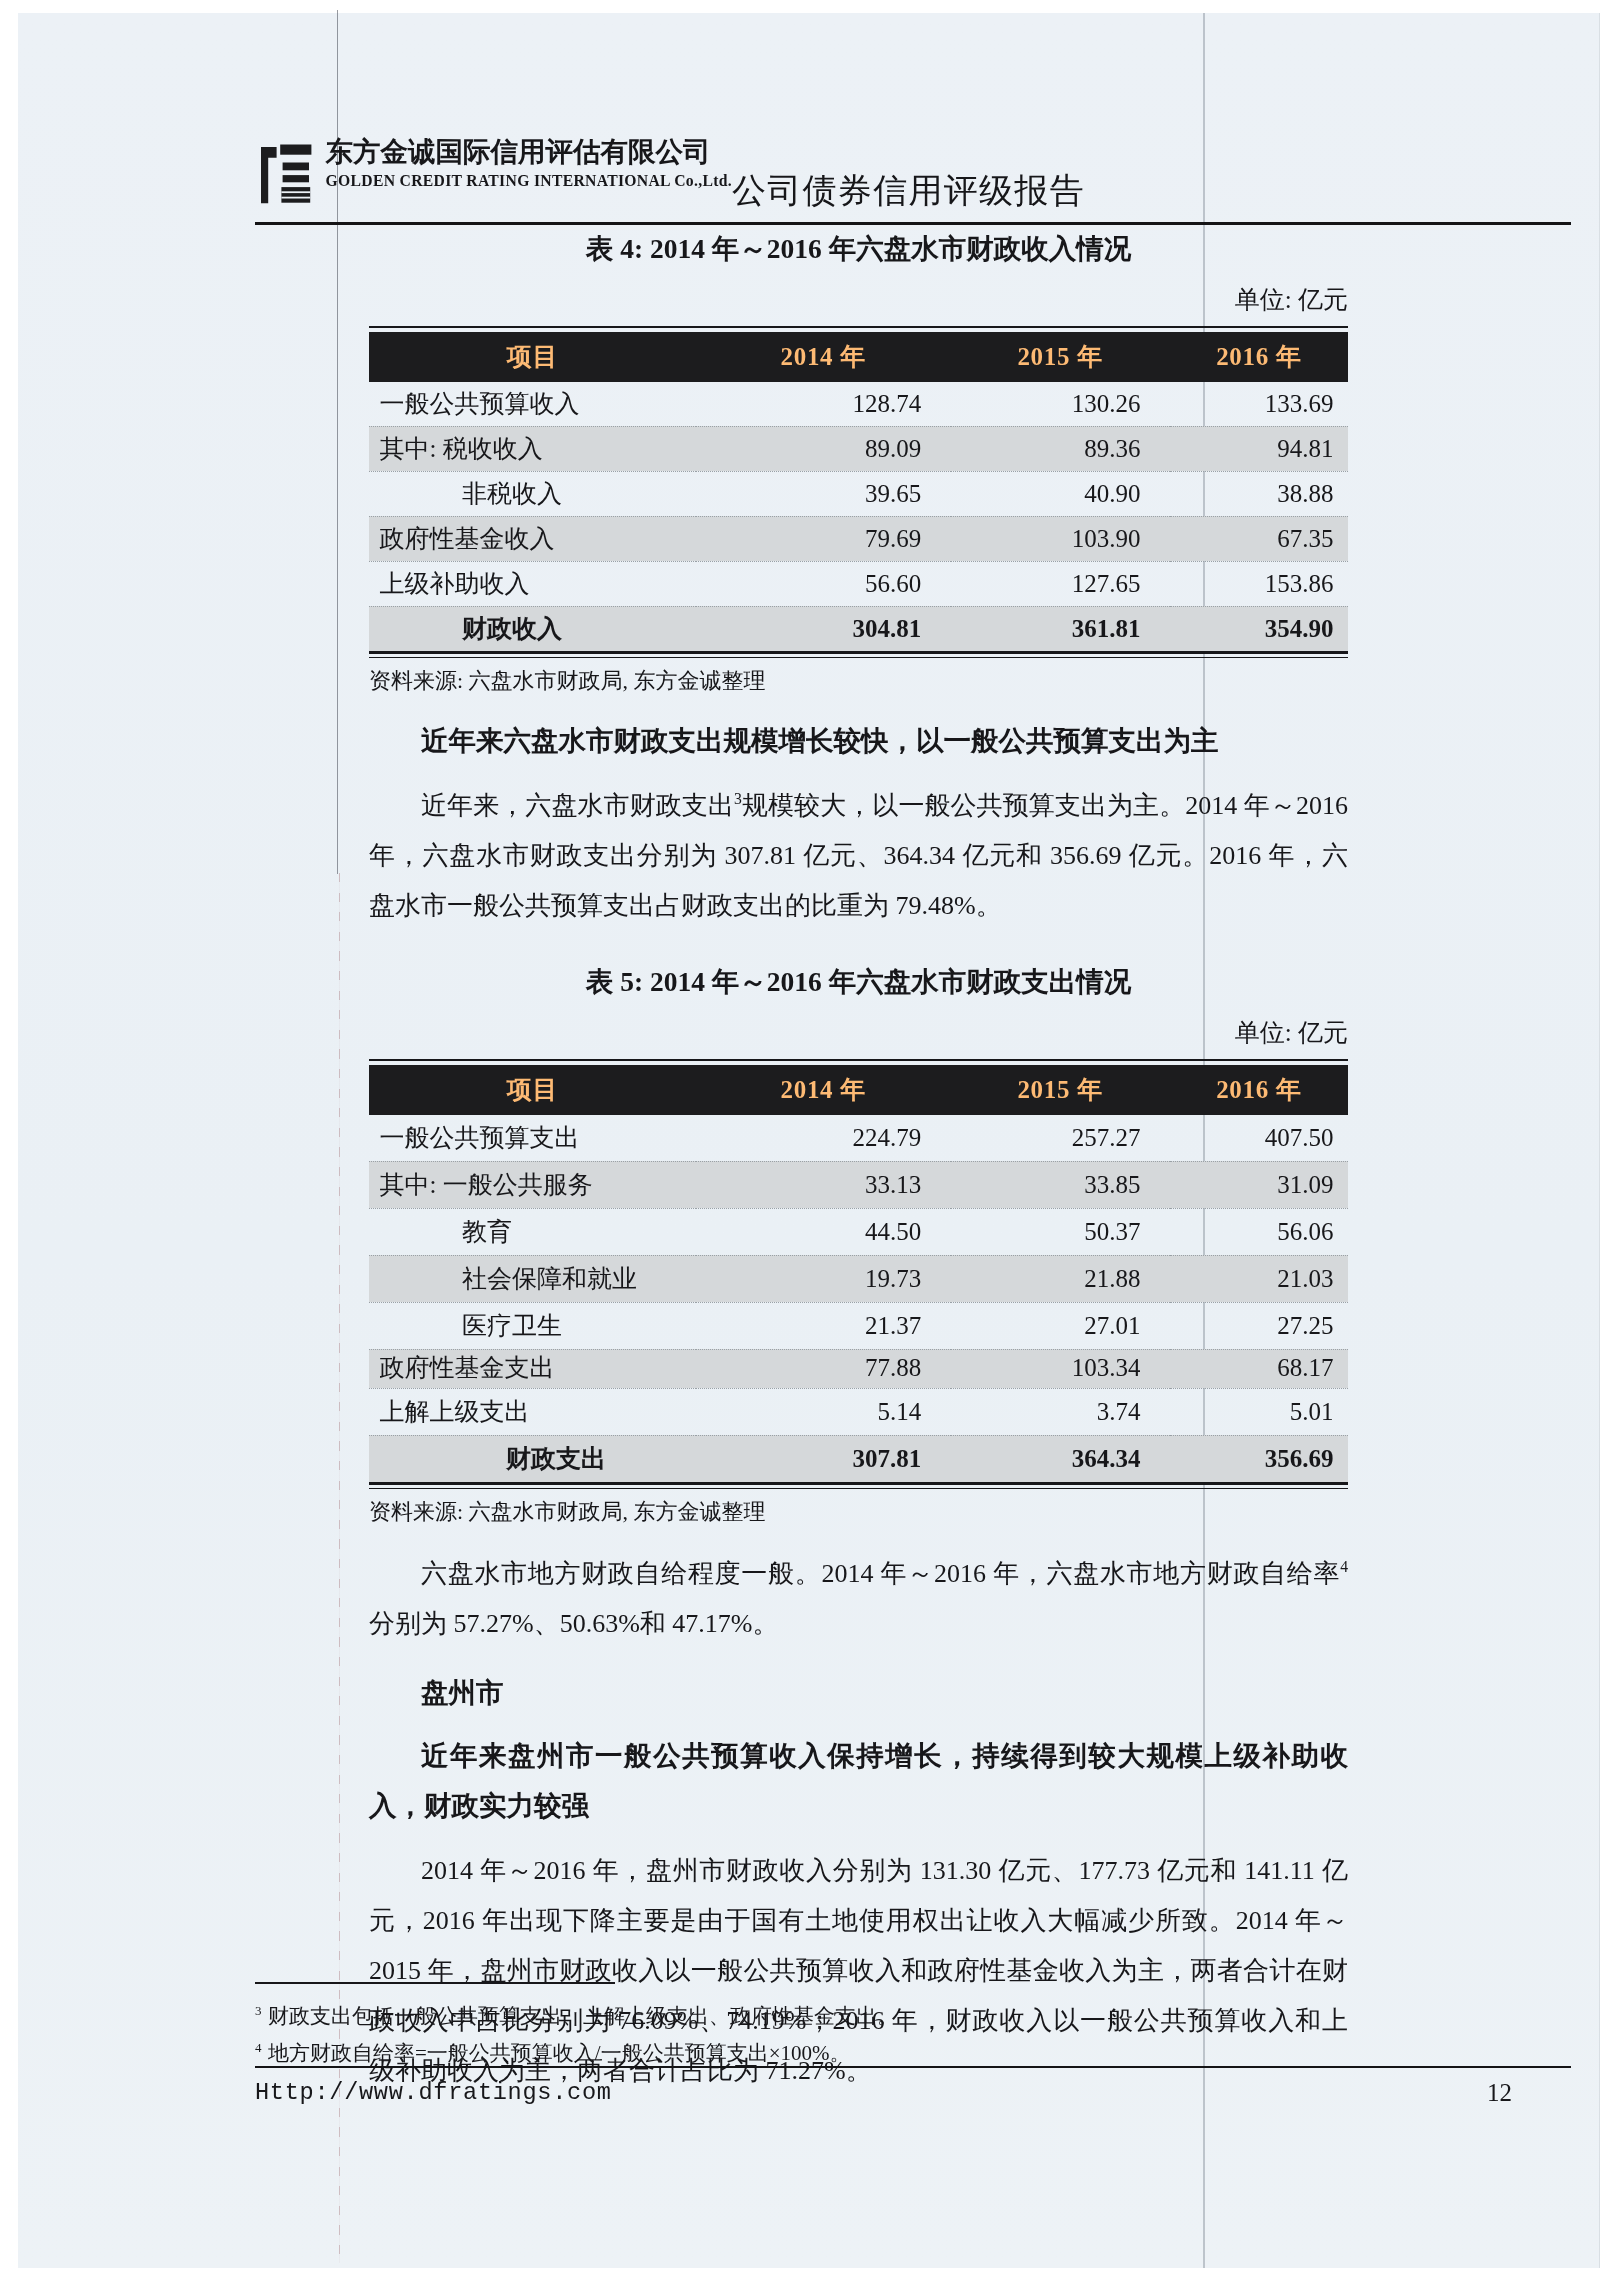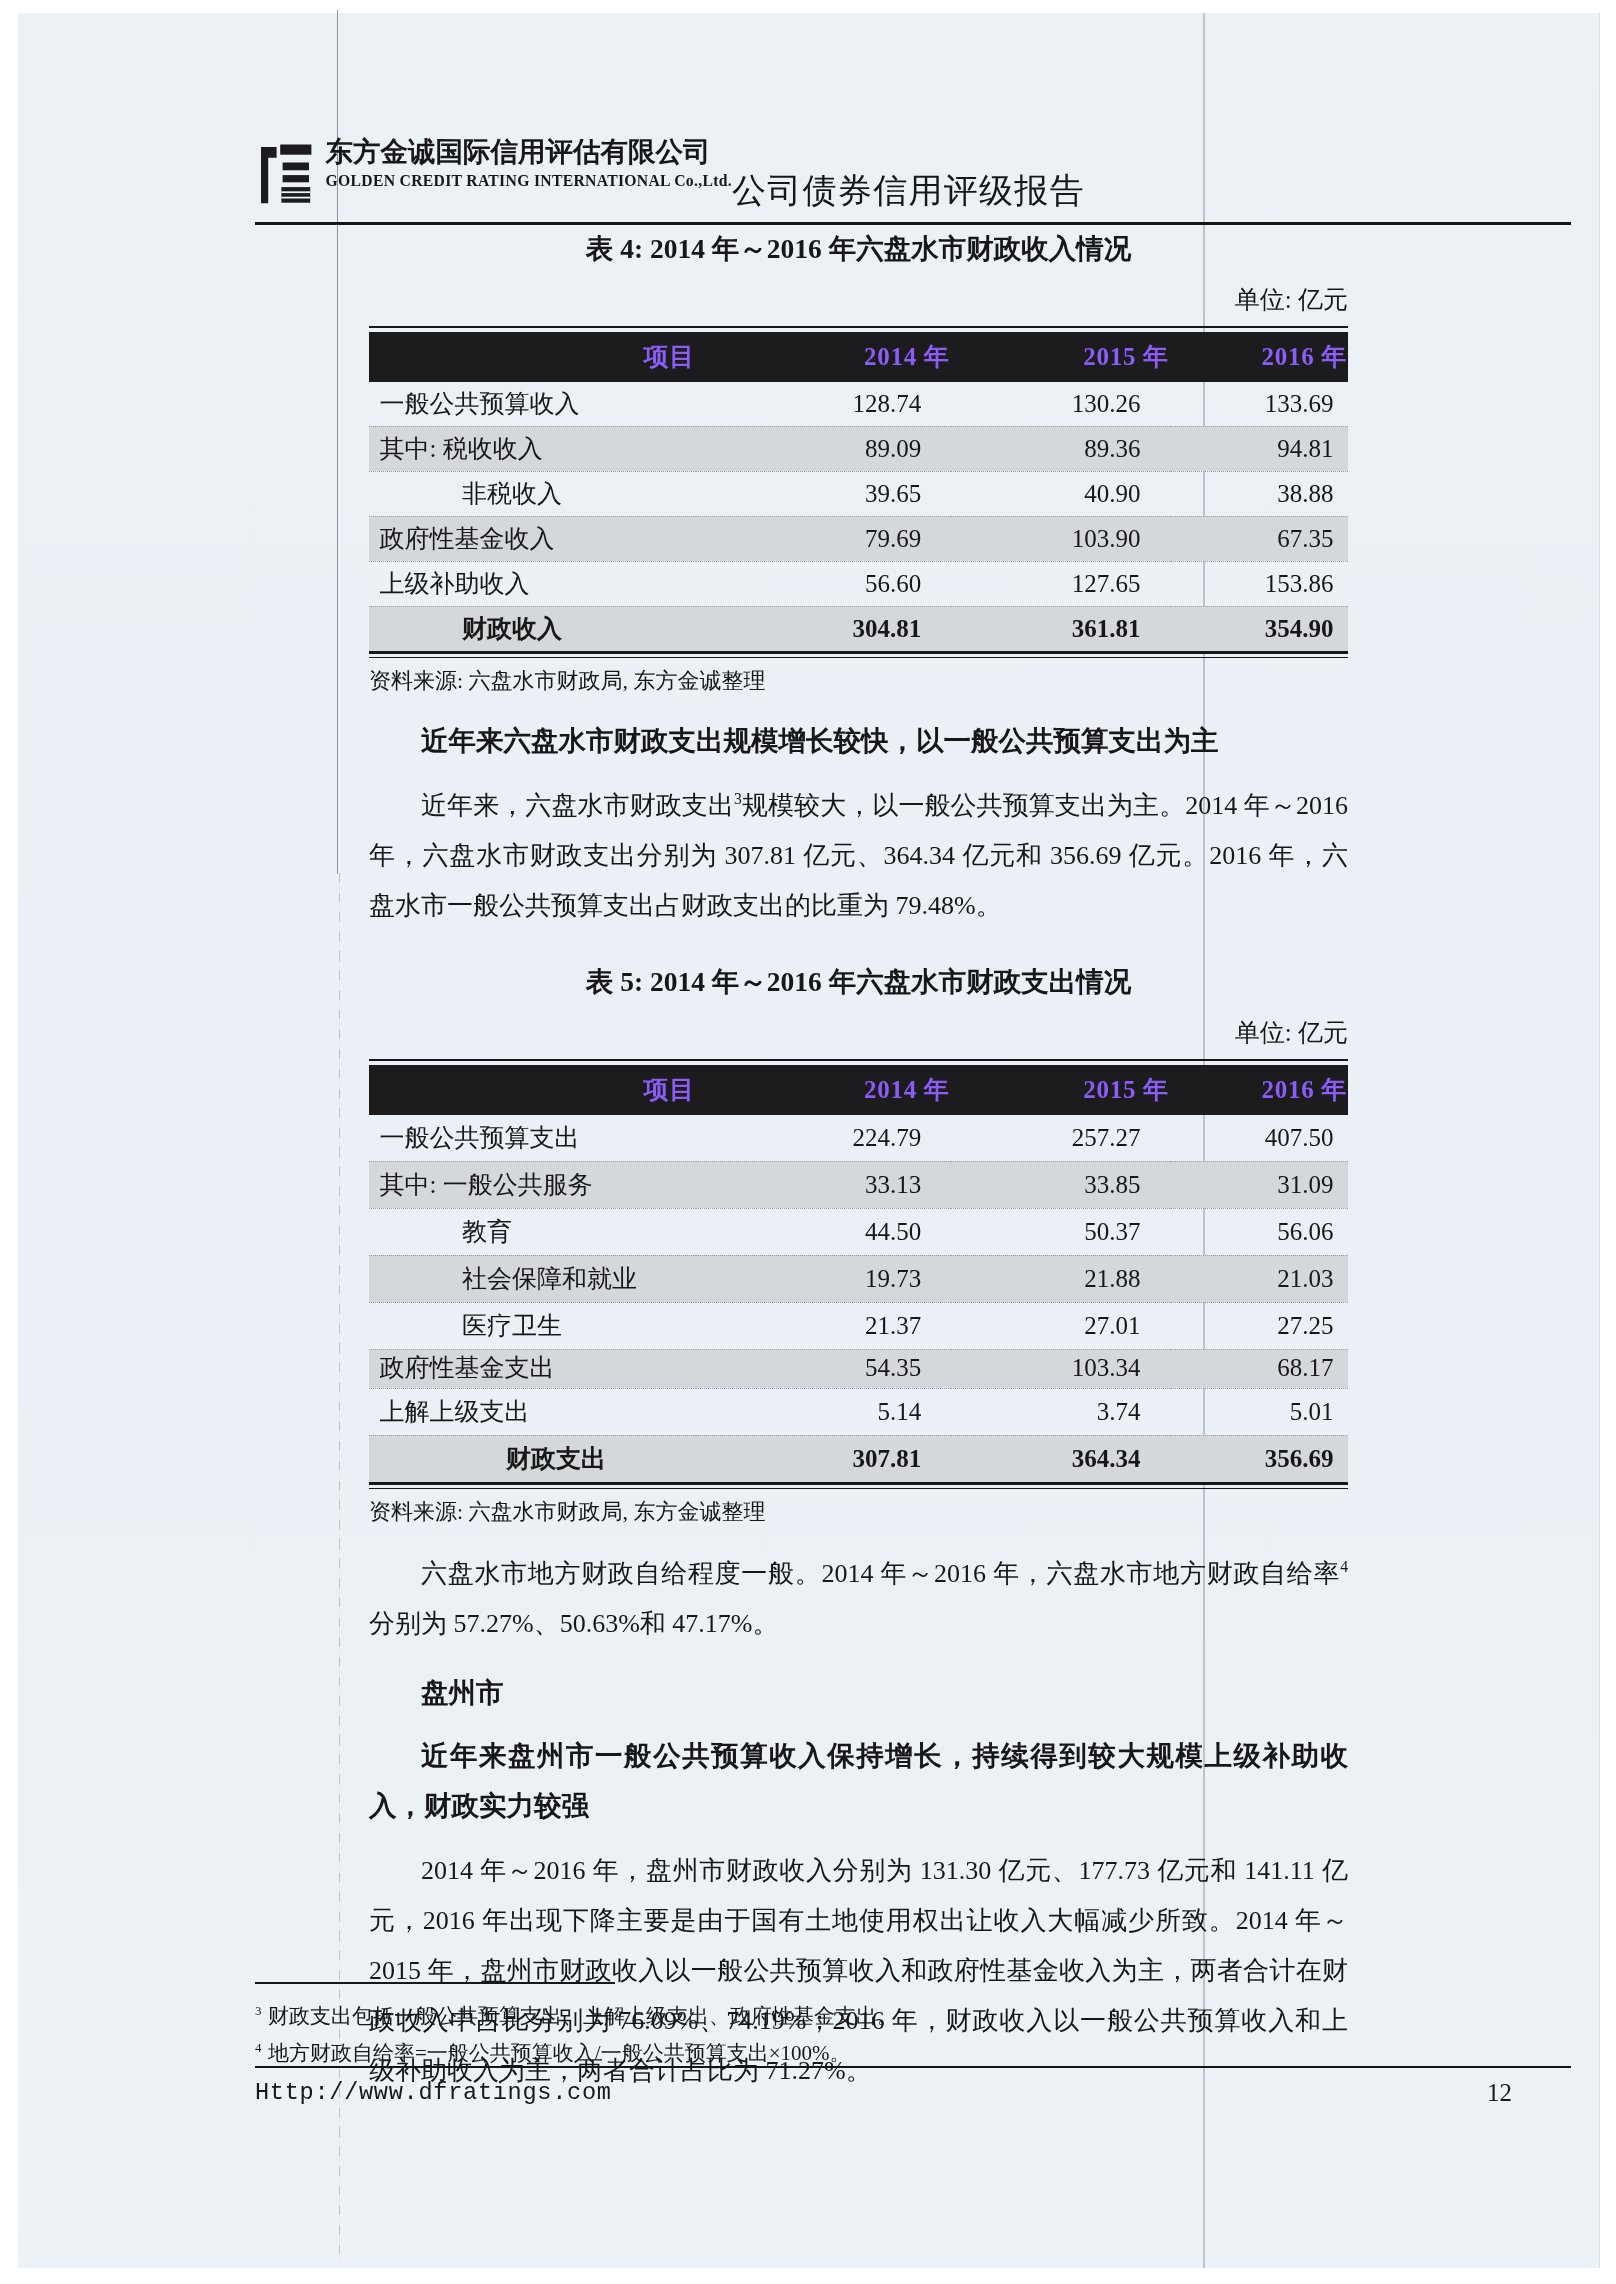--- a/index.html
+++ b/index.html
@@ -26,21 +26,21 @@
   .header-rule{height:3.3px;background:#141416;margin-top:6.5px;}
   
   .main-col{margin-left:114px;width:979px;}
   .tbl-title{text-align:center;font-weight:bold;font-size:27.5px;margin-top:6.5px;}
   .tbl-unit{text-align:right;font-size:25px;margin-top:15.7px;}
   .tbl-wrap{margin-top:10.5px;border-top:2.6px solid #17171a;padding-top:3.3px;
             border-bottom:1.3px solid #17171a;padding-bottom:3.3px;}
   table{width:100%;border-collapse:collapse;border-bottom:3.3px solid #17171a;
         font-size:25px;table-layout:fixed;}
   col.c-label{width:33.4%;} col.c-y1{width:26.0%;} col.c-y2{width:22.4%;} col.c-y3{width:18.2%;}
-  thead th{background:#1c1c1e;color:#8b5cf6;font-weight:bold;height:48px;text-align:right;
+  thead th{background:#1c1c1e;color:#fdba74;font-weight:bold;height:48px;text-align:center;
            letter-spacing:0.7px;}
   .t4 tbody td{height:42px;}
   .t5 tbody td{height:44px;}
   tbody td.label{text-align:left;}
   tbody td.num{text-align:right;padding-right:29.4px;font-variant-numeric:tabular-nums;}
   tbody td.num.last{padding-right:14.4px;}
   tr.shaded td{background:#d5d8da;border-top:1.3px dotted #9aa1a6;border-bottom:1.3px dotted #9aa1a6;}
   tr.bold td{font-weight:bold;}
   td.ind0{padding-left:10.5px;} td.ind1{padding-left:93px;} td.ind2{padding-left:137px;}
   tr.clipped td{height:34px;vertical-align:top;}
@@ -202,21 +202,21 @@
                 <td class="num last">21.03</td>
               </tr>
               <tr>
                 <td class="label ind1">医疗卫生</td>
                 <td class="num">21.37</td>
                 <td class="num">27.01</td>
                 <td class="num last">27.25</td>
               </tr>
               <tr class="shaded clipped">
                 <td class="label ind0"><span class="clip">政府性基金支出</span></td>
-                <td class="num"><span class="clip">54.35</span></td>
+                <td class="num"><span class="clip">77.88</span></td>
                 <td class="num"><span class="clip">103.34</span></td>
                 <td class="num last"><span class="clip">68.17</span></td>
               </tr>
               <tr>
                 <td class="label ind0">上解上级支出</td>
                 <td class="num">5.14</td>
                 <td class="num">3.74</td>
                 <td class="num last">5.01</td>
               </tr>
               <tr class="shaded bold">

